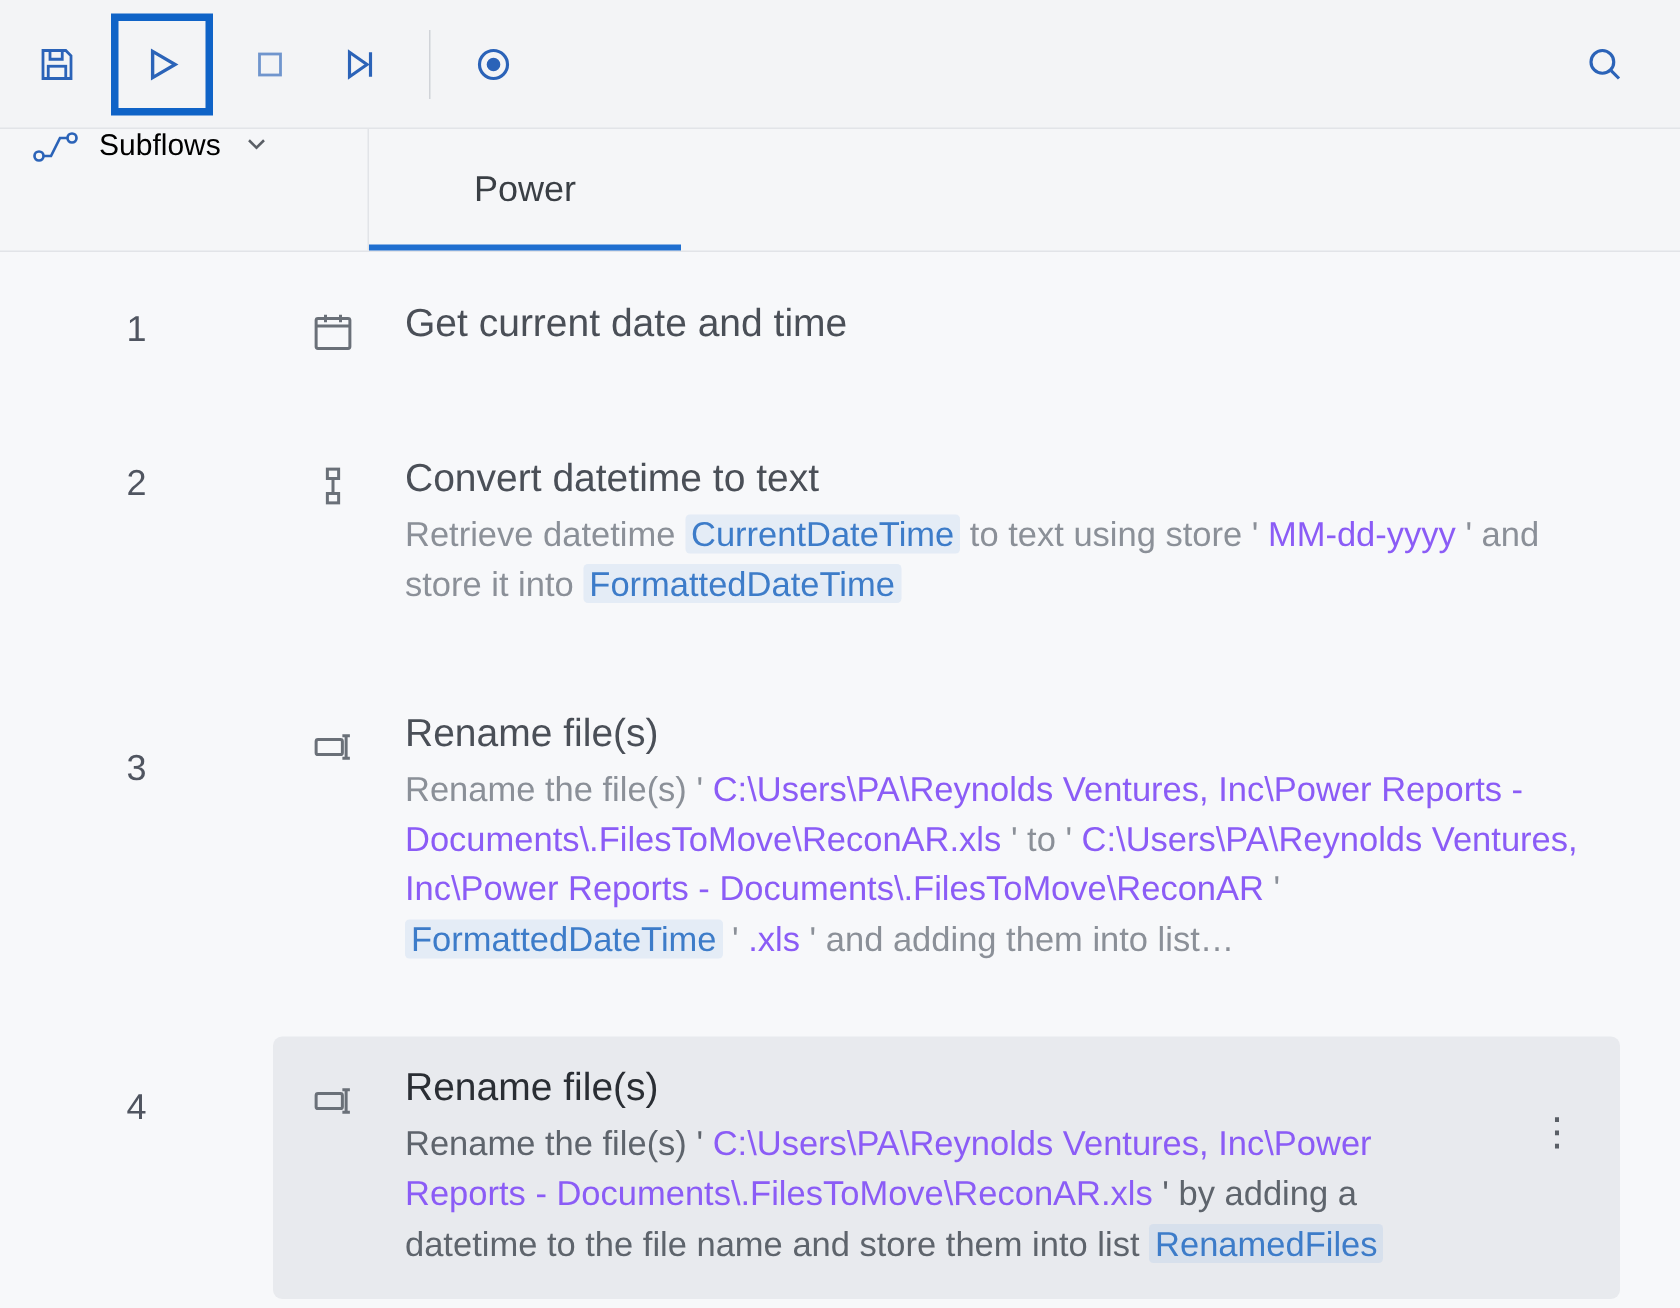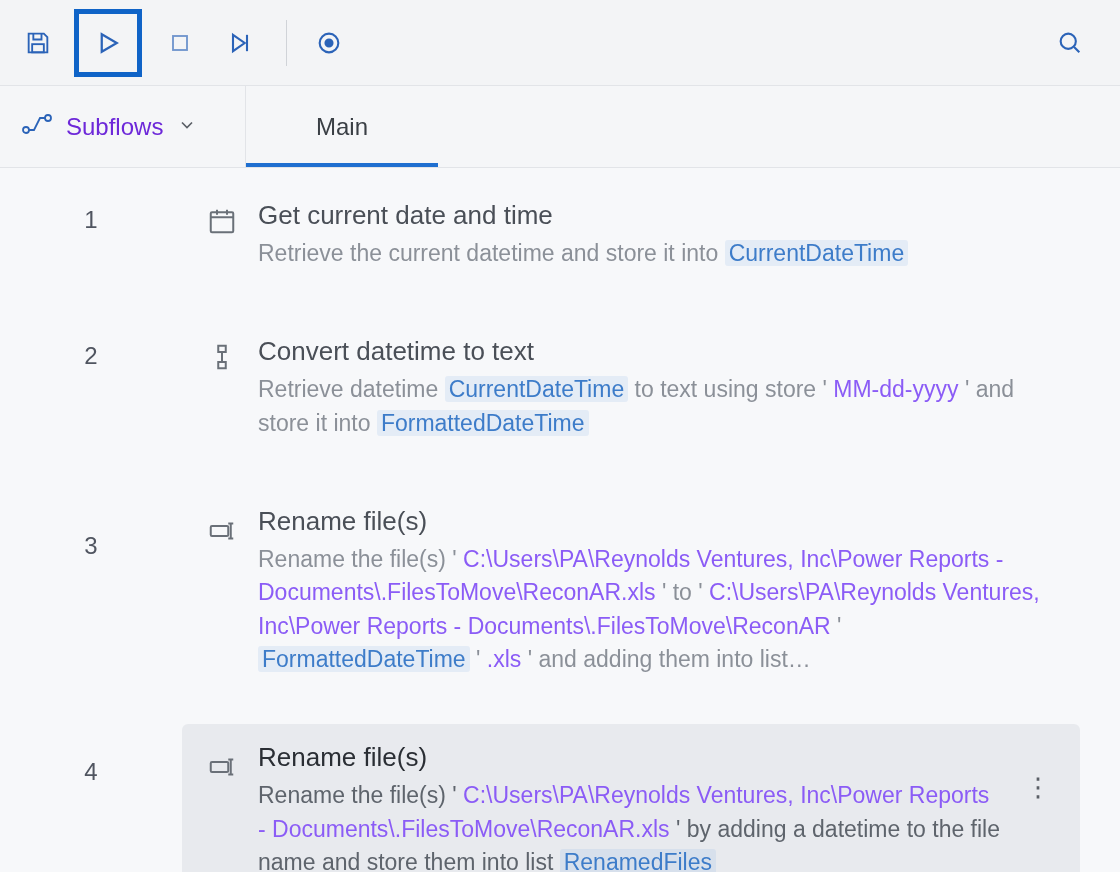--- a/index.html
+++ b/index.html
@@ -42,25 +42,25 @@
 
   
   .tabsrow {
     height: 82px;
     display: flex;
     align-items: stretch;
     border-bottom: 1px solid #e2e4e8;
     background: #f5f6f8;
   }
   .subflows {
-    display: flex; align-items: center;
+    display: flex; align-items: flex-start;
     padding: 0 22px;
     gap: 14px;
-    color: #6d28d9;
-    font-size: 24px;
+    color: #000000;
+    font-size: 20px;
     border-right: 1px solid #e2e4e8;
     min-width: 246px;
   }
   .subflows .sf-icon { color: #2b63b8; }
   .tab {
     display: flex; align-items: center; justify-content: center;
     padding: 0 70px;
     font-size: 24px;
     color: #3a3f45;
     position: relative;
@@ -93,21 +93,21 @@
     font-size: 24px;
     color: #505560;
     padding-top: 38px;
   }
   .card {
     flex: 1;
     margin: 14px 0;
     padding: 18px 22px 20px 20px;
     border-radius: 6px;
     display: flex;
-    gap: 16px;
+    gap: 28px;
     align-items: flex-start;
   }
   .card.selected {
     background: #e8eaee;
   }
   .card .iconcell {
     width: 40px;
     padding-top: 6px;
     color: #6a7078;
     display:flex; justify-content:center;
@@ -201,43 +201,39 @@
       </svg>
     </span>
     <span>Subflows</span>
     <span>
       <svg width="20" height="20" viewBox="0 0 24 24" fill="none" stroke="#5a5f66" stroke-width="2">
         <path d="M6 9l6 6 6-6"></path>
       </svg>
     </span>
   </div>
   <div class="tab active">
-    <span>Main</span>
+    <span>Power</span>
   </div>
 </div>
 
 <div class="flow">
   <div class="actions">
 
     <div class="row">
       <div class="step-num">1</div>
       <div class="card">
         <div class="iconcell">
           <svg viewBox="0 0 24 24" fill="none" stroke="currentColor" stroke-width="1.6">
             <rect x="3" y="5" width="18" height="16" rx="1"></rect>
               <path d="M3 9h18"></path>
               <path d="M8 3v4M16 3v4"></path>
           </svg>
         </div>
         <div class="content">
           <div class="title">Get current date and time</div>
-          <div class="desc">
-            <span>Retrieve the current datetime and store it into </span>
-            <span class="var">CurrentDateTime</span>
-          </div>
         </div>
 
       </div>
     </div>
 
     <div class="row">
       <div class="step-num">2</div>
       <div class="card">
         <div class="iconcell">
           <svg viewBox="0 0 24 24" fill="none" stroke="currentColor" stroke-width="1.6">

